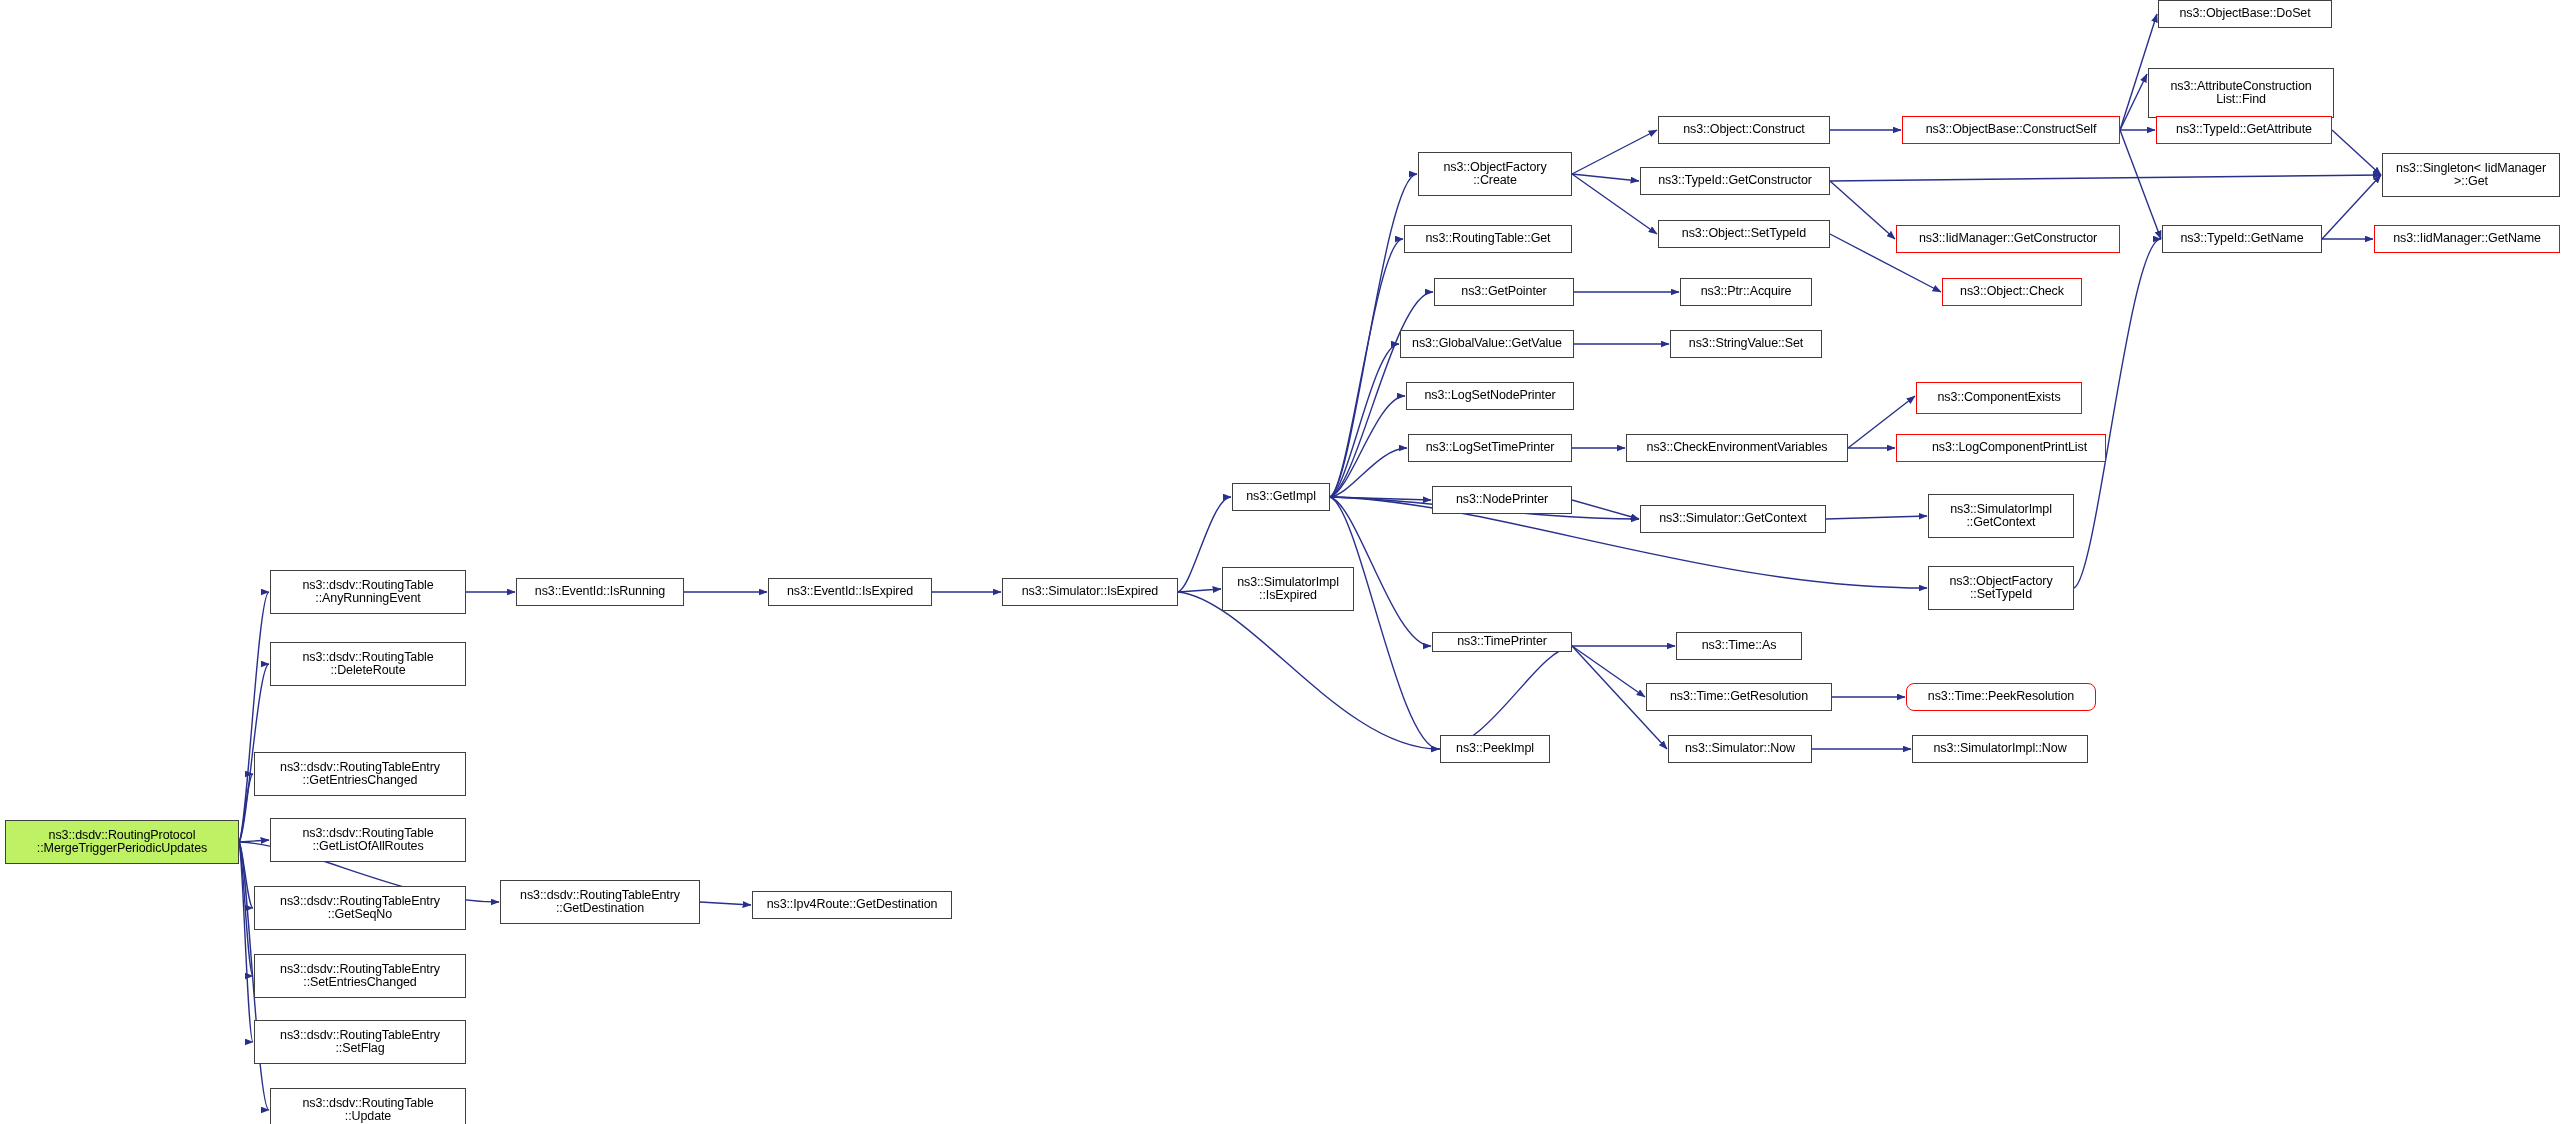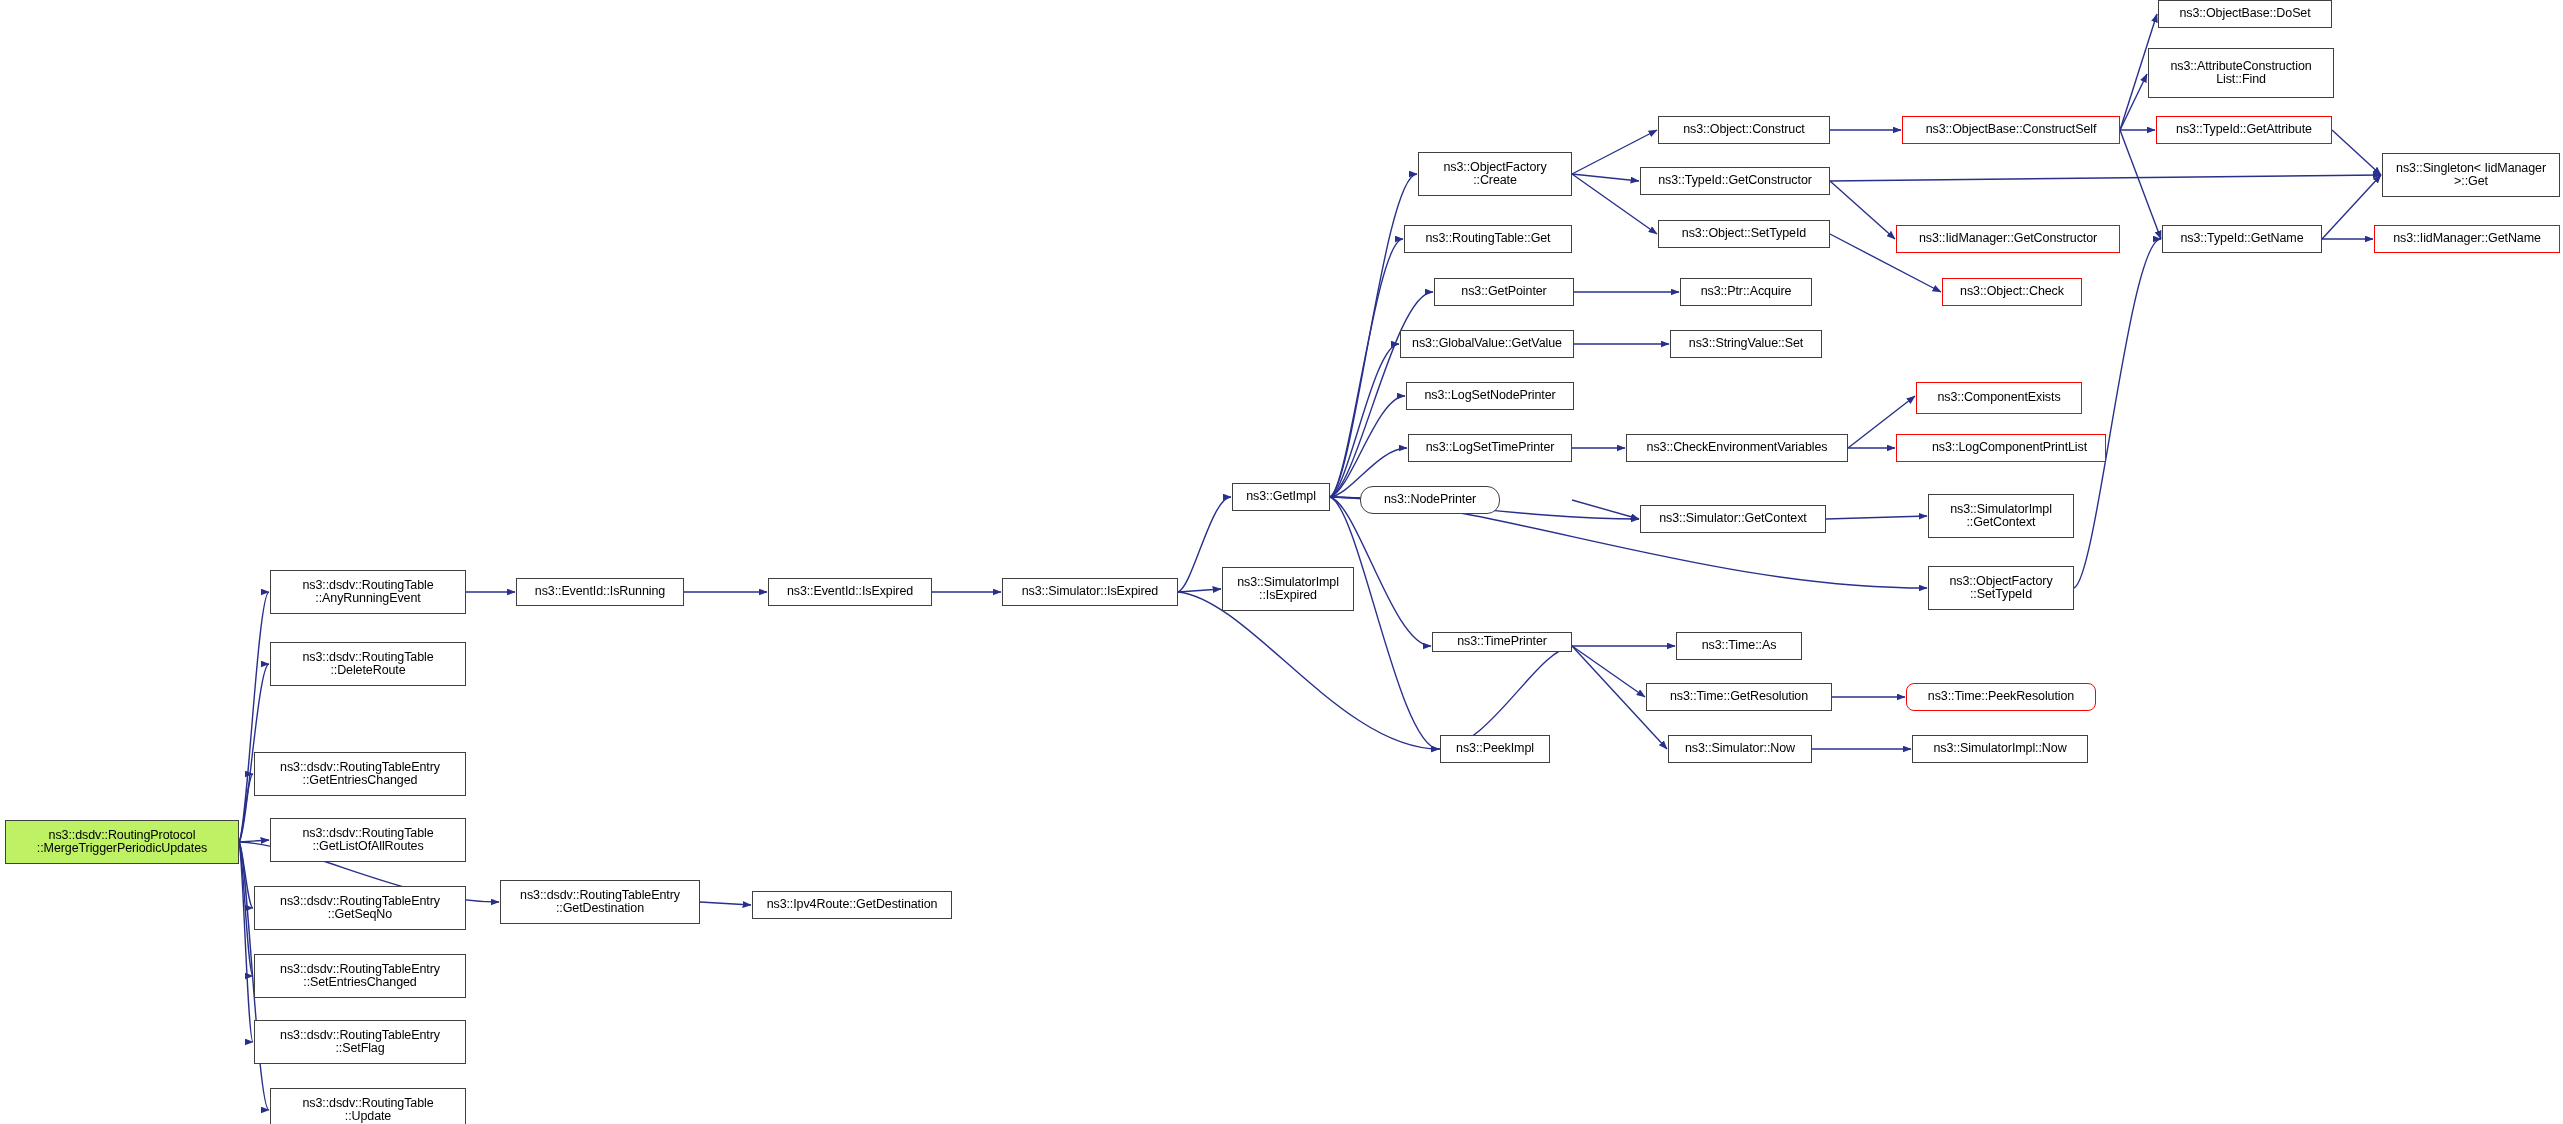--- a/index.html
+++ b/index.html
@@ -128,21 +128,21 @@
 ::GetDestination</div>
       <div class="node" style="left: 752px; top: 891px; width: 200px; height: 28px;">ns3::Ipv4Route::GetDestination</div>
       <div class="node" style="left: 1232px; top: 483px; width: 98px; height: 28px;">ns3::GetImpl</div>
       <div class="node" style="left: 1418px; top: 152px; width: 154px; height: 44px;">ns3::ObjectFactory
 ::Create</div>
       <div class="node" style="left: 1404px; top: 225px; width: 168px; height: 28px;">ns3::RoutingTable::Get</div>
       <div class="node" style="left: 1434px; top: 278px; width: 140px; height: 28px;">ns3::GetPointer</div>
       <div class="node" style="left: 1400px; top: 330px; width: 174px; height: 28px;">ns3::GlobalValue::GetValue</div>
       <div class="node" style="left: 1406px; top: 382px; width: 168px; height: 28px;">ns3::LogSetNodePrinter</div>
       <div class="node" style="left: 1408px; top: 434px; width: 164px; height: 28px;">ns3::LogSetTimePrinter</div>
-      <div class="node" style="left: 1360px; top: 486px; width: 140px; height: 28px; border-radius: 13px;">ns3::NodePrinter</div>
+      <div class="node" style="left: 1432px; top: 486px; width: 140px; height: 28px;">ns3::NodePrinter</div>
       <div class="node" style="left: 1432px; top: 632px; width: 140px; height: 20px; text-align: right;">ns3::TimePrinter</div>
       <div class="node" style="left: 1440px; top: 735px; width: 110px; height: 28px;">ns3::PeekImpl</div>
       <div class="node" style="left: 1658px; top: 116px; width: 172px; height: 28px;">ns3::Object::Construct</div>
       <div class="node" style="left: 1640px; top: 167px; width: 190px; height: 28px;">ns3::TypeId::GetConstructor</div>
       <div class="node" style="left: 1658px; top: 220px; width: 172px; height: 28px;">ns3::Object::SetTypeId</div>
       <div class="node" style="left: 1680px; top: 278px; width: 132px; height: 28px;">ns3::Ptr::Acquire</div>
       <div class="node" style="left: 1670px; top: 330px; width: 152px; height: 28px;">ns3::StringValue::Set</div>
       <div class="node" style="left: 1626px; top: 434px; width: 222px; height: 28px;">ns3::CheckEnvironmentVariables</div>
       <div class="node" style="left: 1640px; top: 505px; width: 186px; height: 28px;">ns3::Simulator::GetContext</div>
       <div class="node" style="left: 1676px; top: 632px; width: 126px; height: 28px;">ns3::Time::As</div>
@@ -153,21 +153,21 @@
       <div class="node red" style="left: 1942px; top: 278px; width: 140px; height: 28px;">ns3::Object::Check</div>
       <div class="node red" style="left: 1916px; top: 382px; width: 166px; height: 32px;">ns3::ComponentExists</div>
       <div class="node red" style="left: 1896px; top: 434px; width: 210px; height: 28px; padding-left: 20px;">ns3::LogComponentPrintList</div>
       <div class="node" style="left: 1928px; top: 494px; width: 146px; height: 44px;">ns3::SimulatorImpl
 ::GetContext</div>
       <div class="node" style="left: 1928px; top: 566px; width: 146px; height: 44px;">ns3::ObjectFactory
 ::SetTypeId</div>
       <div class="node red" style="left: 1906px; top: 683px; width: 190px; height: 28px; border-radius: 8px;">ns3::Time::PeekResolution</div>
       <div class="node" style="left: 1912px; top: 735px; width: 176px; height: 28px;">ns3::SimulatorImpl::Now</div>
       <div class="node" style="left: 2158px; top: 0px; width: 174px; height: 28px;">ns3::ObjectBase::DoSet</div>
-      <div class="node" style="left: 2148px; top: 48px; width: 186px; height: 50px;">ns3::AttributeConstruction
+      <div class="node" style="left: 2148px; top: 68px; width: 186px; height: 50px;">ns3::AttributeConstruction
 List::Find</div>
       <div class="node red" style="left: 2156px; top: 116px; width: 176px; height: 28px;">ns3::TypeId::GetAttribute</div>
       <div class="node" style="left: 2162px; top: 225px; width: 160px; height: 28px;">ns3::TypeId::GetName</div>
       <div class="node" style="left: 2382px; top: 153px; width: 178px; height: 44px;">ns3::Singleton&lt; IidManager
 &gt;::Get</div>
       <div class="node red" style="left: 2374px; top: 225px; width: 186px; height: 28px;">ns3::IidManager::GetName</div>
     </div>
 </div>
 
 </body></html>

